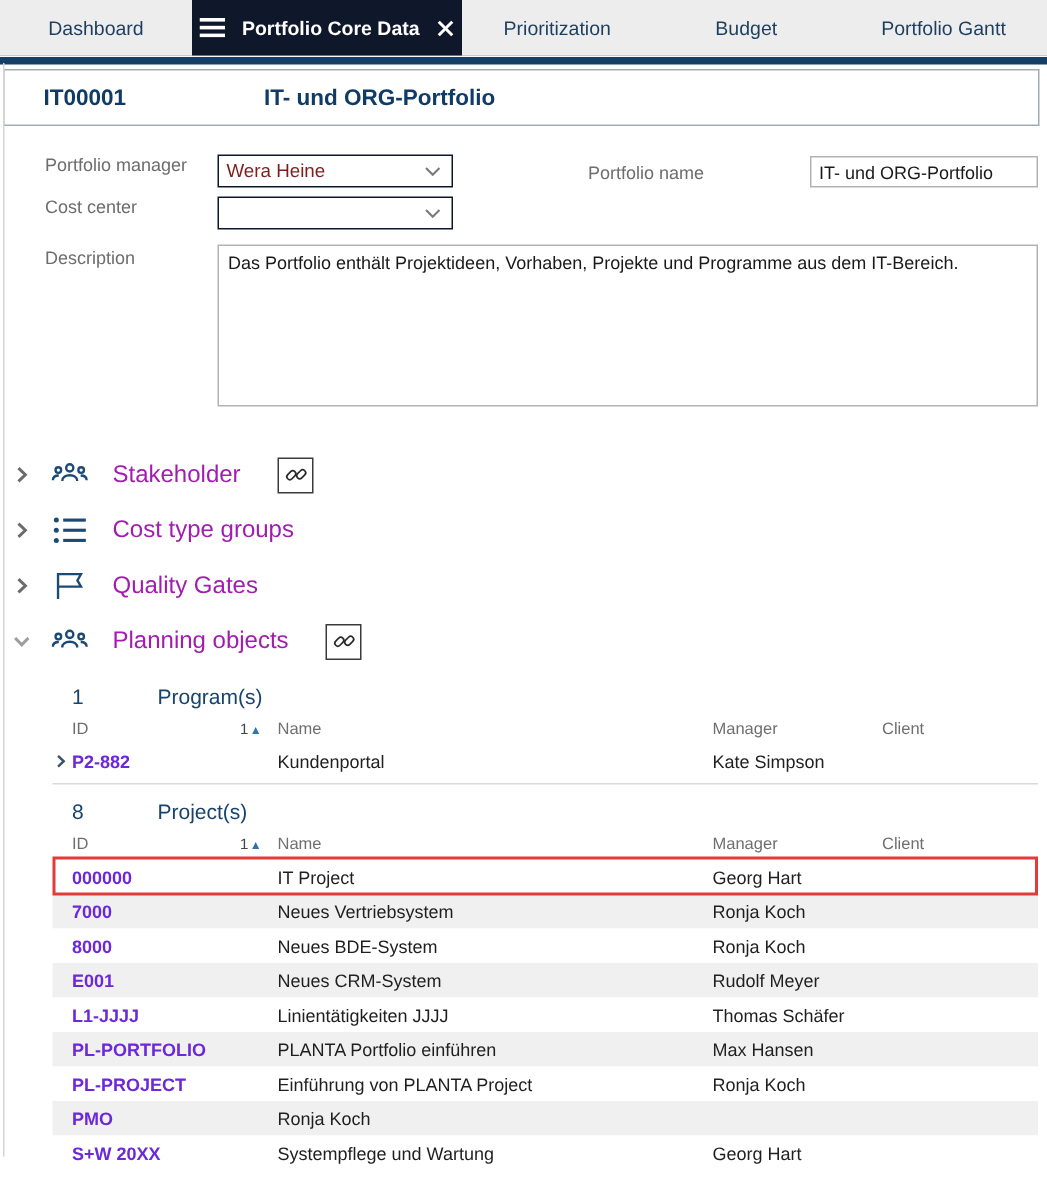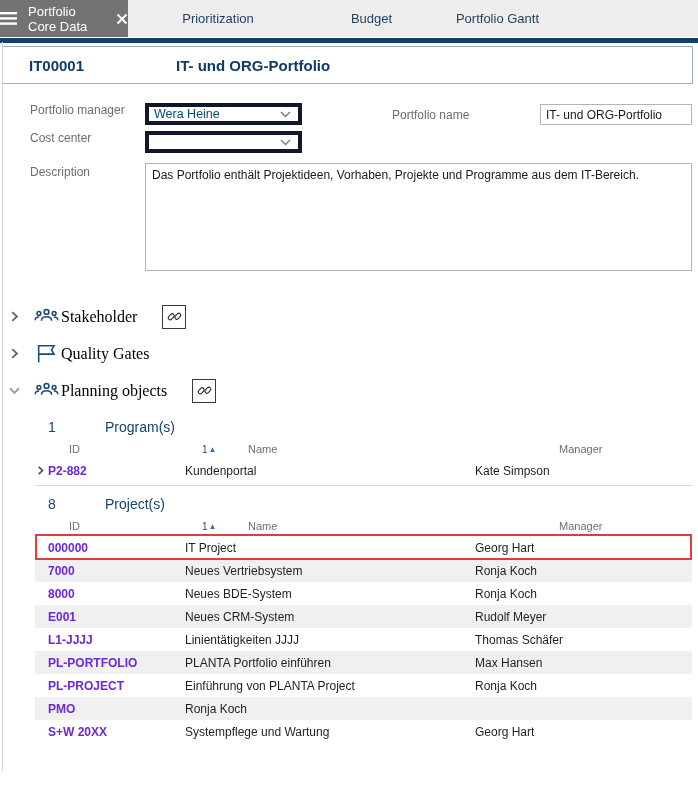--- a/index.html
+++ b/index.html
@@ -5,81 +5,84 @@
   * { margin:0; padding:0; }
   html,body { width:698px; height:794px; overflow:hidden; background:#fff;
     font-family:"Liberation Sans", sans-serif; }
 
   
   .tabbar { display:flex; height:37px; background:#ededed; }
   .tab { display:flex; align-items:center; justify-content:center;
     font-size:13px; color:#1d3e5f; cursor:default; gap:11px; }
   .tab:nth-child(1){width:128px}.tab:nth-child(2){width:180px}
   .tab:nth-child(3){width:127px}.tab:nth-child(4){width:125px}.tab:nth-child(5){width:138px}
-  .tab.active { background:#737373; color:#fff; font-weight:normal; }
+  .tab.active { background:#0f172a; color:#fff; font-weight:bold; }
   .navstrip { height:5px; background:#143f66; border-top:1px solid #fbfbfb; }
 
   .leftline { position:absolute; left:2px; top:42px; height:729px; width:0;
     border-left:1px solid #d4d4d4; }
 
   
   .headerbox { margin:3px 5px 0 2px; height:38px; box-sizing:border-box;
     border:1px solid #9fadb6; display:flex; align-items:center; background:#fff; }
   .hid { margin-left:26px; width:147px; font-weight:bold; font-size:15px; color:#103b66; }
   .htitle { font-weight:bold; font-size:15px; color:#103b66; }
 
   
   .form { position:relative; margin-top:19px; }
   .frow { display:flex; align-items:flex-start; margin:0 0 5px 30px; height:23px; }
   .flabel { width:115px; font-size:12px; color:#6d6d6d; }
-  .selectbox { width:157px; height:22px; box-sizing:border-box; border:4px solid #0f172a;
+  .selectbox { width:157px; height:22px; box-sizing:border-box; border:1px solid #0f172a;
     display:flex; align-items:center; justify-content:space-between;
-    padding:0 7px 0 5px; font-size:12.5px; color:#0c4a6e; background:#fff; }
+    padding:0 7px 0 5px; font-size:12.5px; color:#7f1d1d; background:#fff; }
   .desc-row { align-items:flex-start; height:auto; margin-top:9px; }
   .flabel.top { padding-top:2px; }
   .desc-box { width:547px; height:108px; box-sizing:border-box; border:1px solid #b3b3b3;
     font-size:12px; color:#1a1a1a; padding:3px 6px; line-height:1.45; }
   .pname-label { position:absolute; left:392px; top:5px; font-size:12px; color:#6d6d6d; }
   .pname-input { position:absolute; left:540px; top:1px; width:152px; height:21px;
     box-sizing:border-box; border:1px solid #b3b3b3; display:flex; align-items:center;
     padding-left:5px; font-size:12px; color:#1a1a1a; }
 
   
   .sections { margin-top:27px; }
   .section { display:flex; align-items:center; height:37px; padding-left:9px; }
   .sec-chev { width:13px; display:flex; }
   .sec-icon { margin-left:12px; width:27px; display:flex; }
-  .sec-title { font-size:16px; color:#000000; font-weight:500;font-family:Liberation Serif, serif; }
+  .sec-title { margin-left:14px; font-size:16px; color:#a21caf; font-weight:500; }
   .linkbox { margin-left:25px; width:24px; height:24px; border:1px solid #3a3a3a;
     box-sizing:border-box; display:flex; align-items:center; justify-content:center;
     background:#fff; }
 
   
   .ghead { display:flex; align-items:center; margin-top:6px; height:24px;
     padding-left:48px; color:#17436e; font-size:14px; }
   .gcount { width:57px; }
   .thead, .trow { display:grid; grid-template-columns:13px 112px 25px 290px 113px 1fr;
     margin-left:35px; width:657px; align-items:center; box-sizing:border-box; }
-  .thead { height:20px; color:#6f6f6f; font-size:11px;gap:21px; }
+  .thead { height:20px; color:#6f6f6f; font-size:11px; }
   .trow { height:23px; font-size:12px; color:#1f1f1f; background:#fff; }
   .trow.alt { background:#f0f0f0; }
   .rid { color:#6d28d9; font-weight:bold; }
   .rowchev { display:flex; padding-left:1px; }
   .sortcell { font-size:10px; color:#444; display:flex; align-items:center; }
   .tri { color:#2f74ad; font-size:8px; margin-left:1px; }
   .hl { position:relative; }
   .hl::after { content:""; position:absolute; left:0; right:0; top:-2px; bottom:-1px;
     border:2px solid #e23b3b; pointer-events:none; }
   .gsep { margin:3px 0 0 35px; width:657px; border-bottom:1px solid #dadada; }
   .cell { overflow:hidden; white-space:nowrap; }
 </style>
 </head>
 <body>
 
 <div class="tabbar">
+  <div class="tab">
+    <span>Dashboard</span>
+  </div>
   <div class="tab active">
     <span style="display:flex;">
       <svg width="17" height="13" viewBox="0 0 17 13">
           <rect y="0" width="17" height="2.4" fill="#fff"></rect>
           <rect y="5.2" width="17" height="2.4" fill="#fff"></rect>
           <rect y="10.4" width="17" height="2.4" fill="#fff"></rect>
         </svg>
     </span>
     <span>Portfolio Core Data</span>
     <span style="display:flex;">
@@ -159,20 +162,38 @@
     </span>
     <span class="sec-title">Stakeholder</span>
     <span class="linkbox">
       <svg width="17" height="17" viewBox="0 0 24 24" fill="none" stroke="#2b2b2b" stroke-width="1.6">
         <rect x="2.6" y="9.6" width="9.5" height="5.6" rx="2.8" transform="rotate(-45 7.35 12.4)"></rect>
         <rect x="11.9" y="8.8" width="9.5" height="5.6" rx="2.8" transform="rotate(-45 16.65 11.6)"></rect>
       </svg>
     </span>
   </div>
 
+  <div class="section">
+    <span class="sec-chev">
+      <svg width="11" height="11" viewBox="0 0 10 10">
+          <path d="M3 1 L7.2 5 L3 9" stroke="#6b6b6b" stroke-width="1.8" fill="none"></path>
+        </svg>
+    </span>
+    <span class="sec-icon">
+      <svg width="25" height="25" viewBox="0 0 24 24" fill="#1c4a74">
+        <circle cx="3.4" cy="5.5" r="1.6"></circle>
+          <rect x="7.8" y="4.5" width="14.5" height="2"></rect>
+        <circle cx="3.4" cy="12" r="1.6"></circle>
+          <rect x="7.8" y="11" width="14.5" height="2"></rect>
+        <circle cx="3.4" cy="18.5" r="1.6"></circle>
+          <rect x="7.8" y="17.5" width="14.5" height="2"></rect>
+      </svg>
+    </span>
+    <span class="sec-title">Cost type groups</span>
+  </div>
 
   <div class="section">
     <span class="sec-chev">
       <svg width="11" height="11" viewBox="0 0 10 10">
           <path d="M3 1 L7.2 5 L3 9" stroke="#6b6b6b" stroke-width="1.8" fill="none"></path>
         </svg>
     </span>
     <span class="sec-icon">
       <svg width="25" height="25" viewBox="0 0 24 24" fill="none" stroke="#1c4a74" stroke-width="1.5">
         <path d="M4.5 20.5 V3.8"></path>

